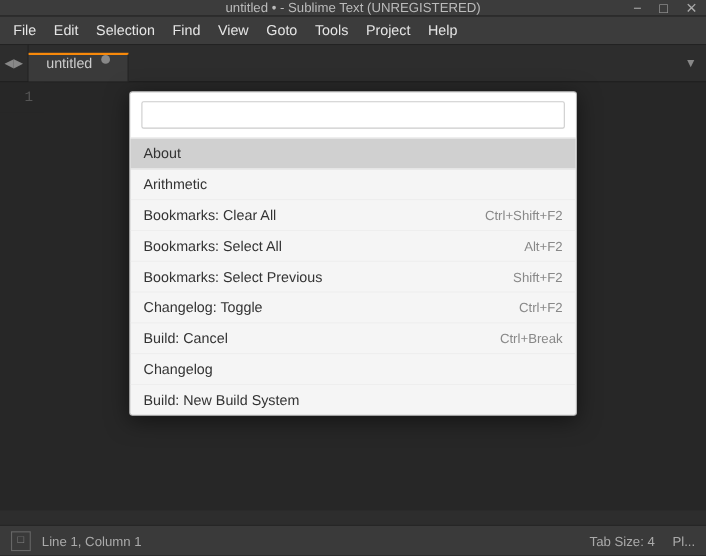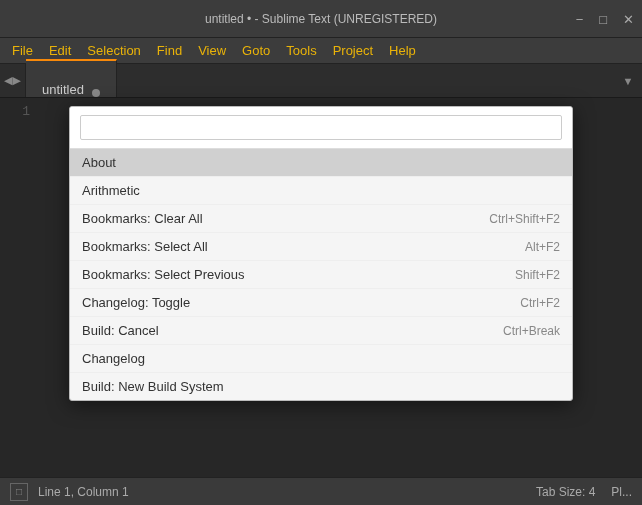--- a/index.html
+++ b/index.html
@@ -10,21 +10,21 @@
       font-family: 'Segoe UI', Tahoma, Geneva, Verdana, sans-serif;
       font-size: 13px;
       color: #ccc;
       overflow: hidden;
       position: relative;
     }
 
     
     .title-bar {
       background: #3c3c3c;
-      height: 38px;
+      height: 15px;
       display: flex;
       align-items: center;
       justify-content: center;
       position: relative;
       border-bottom: 1px solid #222;
     }
     .title-bar-title {
       font-size: 12px;
       color: #bbb;
     }
@@ -48,21 +48,21 @@
     .menu-bar {
       background: #3c3c3c;
       height: 26px;
       display: flex;
       align-items: center;
       padding: 0 4px;
       border-bottom: 1px solid #222;
     }
     .menu-item {
       padding: 2px 8px;
-      color: #eab308;
+      color: #e5e5e5;
       cursor: pointer;
       font-size: 13px;
       border-radius: 2px;
     }
 
     
     .tab-bar {
       background: #2d2d2d;
       height: 34px;
       display: flex;
@@ -76,24 +76,24 @@
       display: flex;
       align-items: center;
       justify-content: center;
       color: #888;
       cursor: pointer;
       font-size: 11px;
       border-right: 1px solid #222;
     }
     .tab {
       background: #3f3f3f;
-      height: 38px;
+      height: 26px;
       padding: 0 16px;
       display: flex;
-      align-items: flex-end;
+      align-items: flex-start;
       gap: 8px;
       color: #ccc;
       cursor: pointer;
       border-right: 1px solid #222;
       font-size: 13px;
       position: relative;
     }
     .tab.active {
       background: #3a3a3a;
       border-top: 2px solid #f8890a;
@@ -136,21 +136,21 @@
       color: #555;
       font-family: 'Courier New', monospace;
       font-size: 13px;
       background: #272727;
     }
     .command-palette {
       position: absolute;
       top: 8px;
       left: 50%;
       transform: translateX(-50%);
-      width: 504px;
+      width: 407px;
       background: #f5f5f5;
       border: 1px solid #bbb;
       border-radius: 3px;
       box-shadow: 0 4px 20px rgba(0,0,0,0.5);
       z-index: 100;
       overflow: hidden;
     }
     .command-search-box {
       padding: 8px 10px;
       background: #fff;

